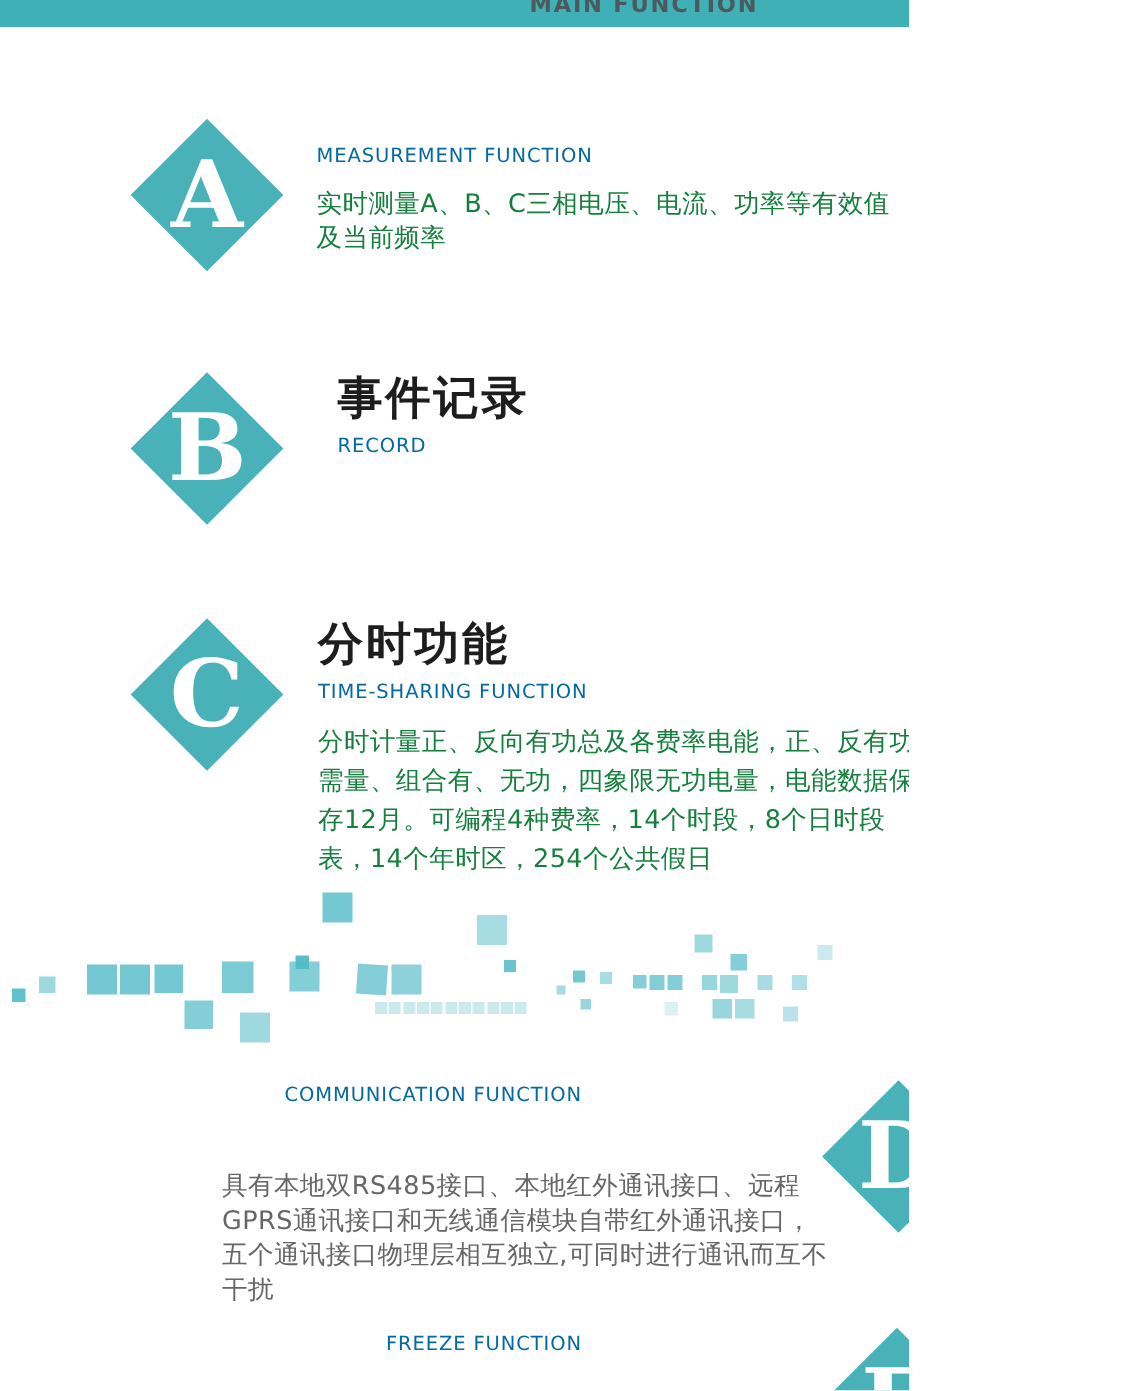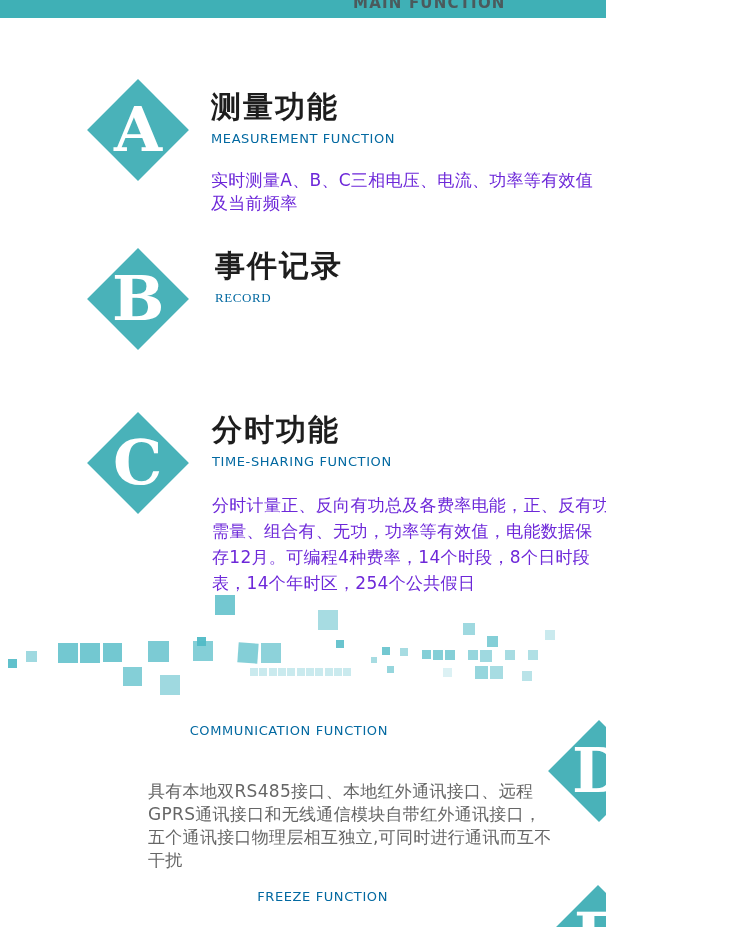--- a/index.html
+++ b/index.html
@@ -32,25 +32,25 @@
   .ftext{position:absolute;width:420px;}
   .ftitle{
     margin:0;font-size:30px;line-height:34px;font-weight:bold;color:#1d1d1d;
     letter-spacing:2px;white-space:nowrap;
   }
   .fsub{
     margin:7px 0 0 0;font-size:13px;line-height:15px;color:#0369a1;
     letter-spacing:0.6px;white-space:nowrap;
   }
   .fbody{
-    margin:23px 0 0 0;font-size:17px;line-height:23px;color:#6d28d9;
+    margin:13px 0 0 0;font-size:17px;line-height:23px;color:#15803d;
     letter-spacing:0.3px;white-space:pre-line;
   }
   .sec-a .ftext{left:211px;top:90px;}
-  .sec-b .ftext{left:215px;top:249px;font-family:Liberation Serif, serif;}
+  .sec-b .ftext{left:225px;top:249px;}
   .sec-c .ftext{left:212px;top:413px;}
   .sec-c .fbody{line-height:26px;}
   .sec-d .ftext{right:218px;top:716px;text-align:right;}
   .sec-e .ftext{right:218px;top:882px;text-align:right;}
   
   .fbody-d{
     position:absolute;left:148px;top:780px;width:410px;margin:0;
     font-size:17px;line-height:23px;color:#666666;letter-spacing:0.3px;
     white-space:pre-line;text-align:left;
   }
@@ -115,21 +115,20 @@
       <div class="dsq" style="left: 490px; top: 666px; width: 13px; height: 13px; opacity: 0.5;"></div>
       <div class="dsq" style="left: 522px; top: 671px; width: 10px; height: 10px; opacity: 0.4;"></div>
       <div class="dsq" style="left: 744px; top: 655px; width: 6px; height: 6px; opacity: 0.25;"></div>
     </div>
 
   <section class="sec-a">
     <div class="diamond">
       <span class="dletter">A</span>
     </div>
     <div class="ftext">
-      <h2 class="ftitle">测量功能</h2>
       <div class="fsub">MEASUREMENT FUNCTION</div>
       <p class="fbody">实时测量A、B、C三相电压、电流、功率等有效值
 及当前频率</p>
     </div>
   </section>
 
   <section class="sec-b">
     <div class="diamond">
       <span class="dletter">B</span>
     </div>
@@ -140,21 +139,21 @@
   </section>
 
   <section class="sec-c">
     <div class="diamond">
       <span class="dletter">C</span>
     </div>
     <div class="ftext">
       <h2 class="ftitle">分时功能</h2>
       <div class="fsub">TIME-SHARING FUNCTION</div>
       <p class="fbody">分时计量正、反向有功总及各费率电能，正、反有功
-需量、组合有、无功，功率等有效值，电能数据保
+需量、组合有、无功，四象限无功电量，电能数据保
 存12月。可编程4种费率，14个时段，8个日时段
 表，14个年时区，254个公共假日</p>
     </div>
   </section>
 
   <section class="sec-d">
     <div class="diamond">
       <span class="dletter">D</span>
     </div>
     <div class="ftext">

